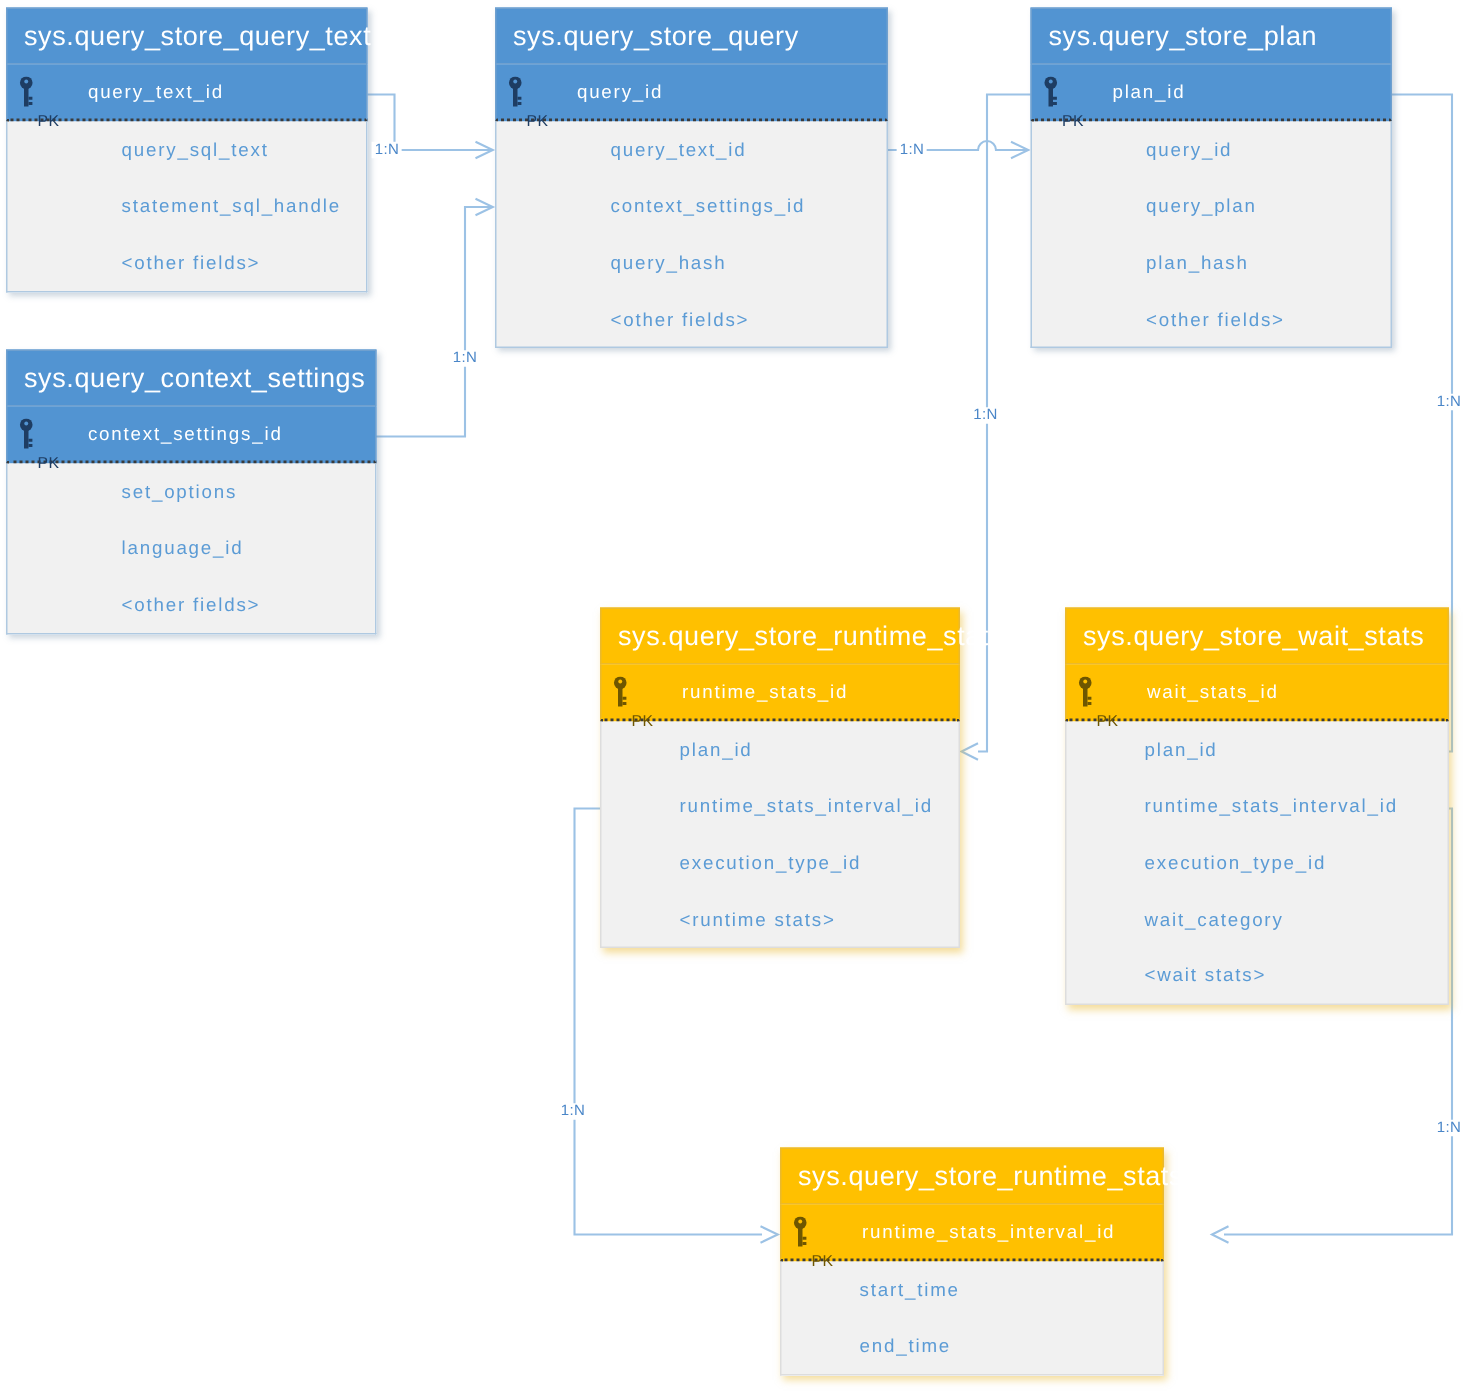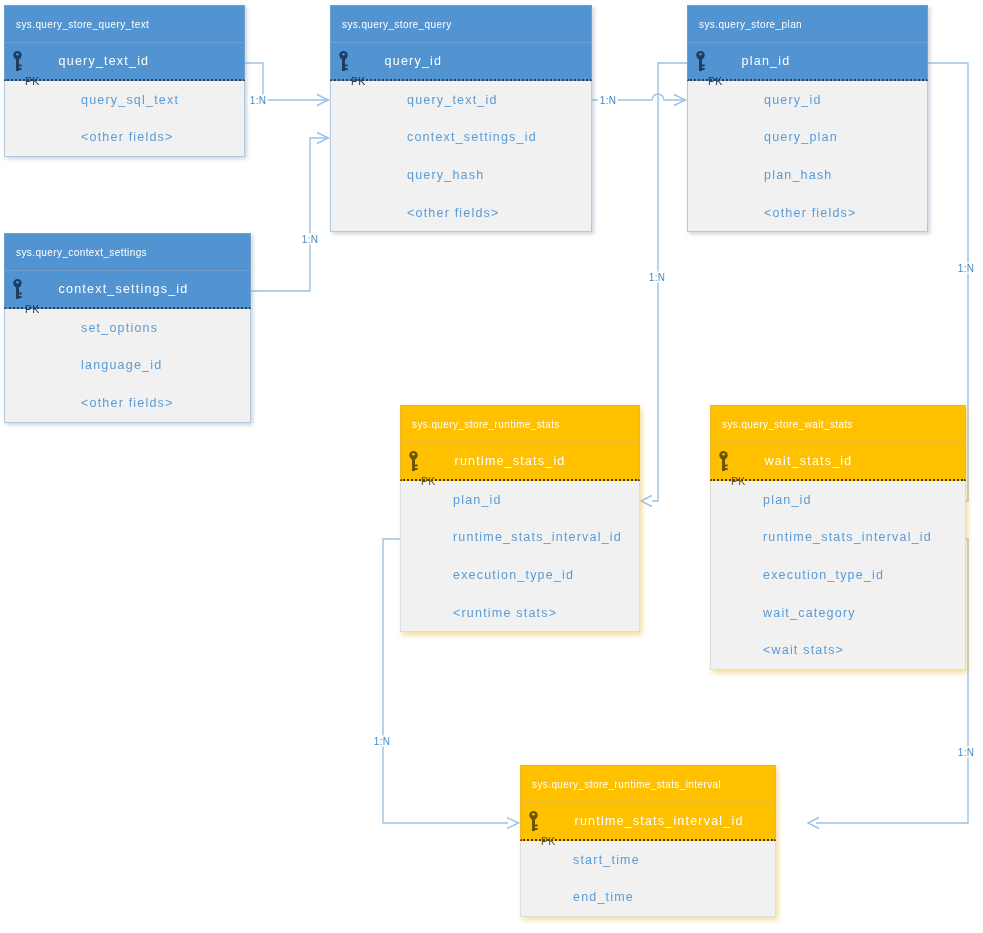--- a/index.html
+++ b/index.html
@@ -10,21 +10,21 @@
   .canvas{position:absolute;inset:0;}
 
   
   .entity{position:absolute;z-index:2;box-sizing:border-box;}
   .entity *{box-sizing:border-box;}
   .entity.blue{box-shadow:2px 2px 4px rgba(110,135,160,0.35);}
   .entity.amber{box-shadow:2px 3px 5px rgba(235,190,60,0.5);}
 
   .entity .header{
     height:38px;display:flex;align-items:center;
-    padding:0 11px;color:#ffffff;font-size:10px;letter-spacing:0.4px;
+    padding:0 11px;color:#ffffff;font-size:18px;letter-spacing:0.4px;
     border:1px solid;border-bottom:1px solid rgba(255,255,255,0.35);
     white-space:nowrap;
   }
   .entity .pk-row{
     height:38px;display:flex;align-items:center;
     padding:0 6px;
     border-left:1px solid;border-right:1px solid;
     border-bottom:2px dotted #3a3a3a;
     white-space:nowrap;
   }
@@ -113,20 +113,23 @@
           </svg>
       </span>
       <span class="pk-label">PK</span>
       <span class="field-name">query_text_id</span>
     </div>
     <div class="body">
         <div class="field-row">
           <span class="field-name">query_sql_text</span>
         </div>
         <div class="field-row">
+          <span class="field-name">statement_sql_handle</span>
+        </div>
+        <div class="field-row">
           <span class="field-name">&lt;other fields&gt;</span>
         </div>
       </div>
   </div>
 
   <div class="entity blue" style="left:330px;top:5px;width:262px">
     <div class="header">sys.query_store_query</div>
     <div class="pk-row">
       <span class="key">
         <svg width="11" height="21" viewBox="0 0 11 21">

